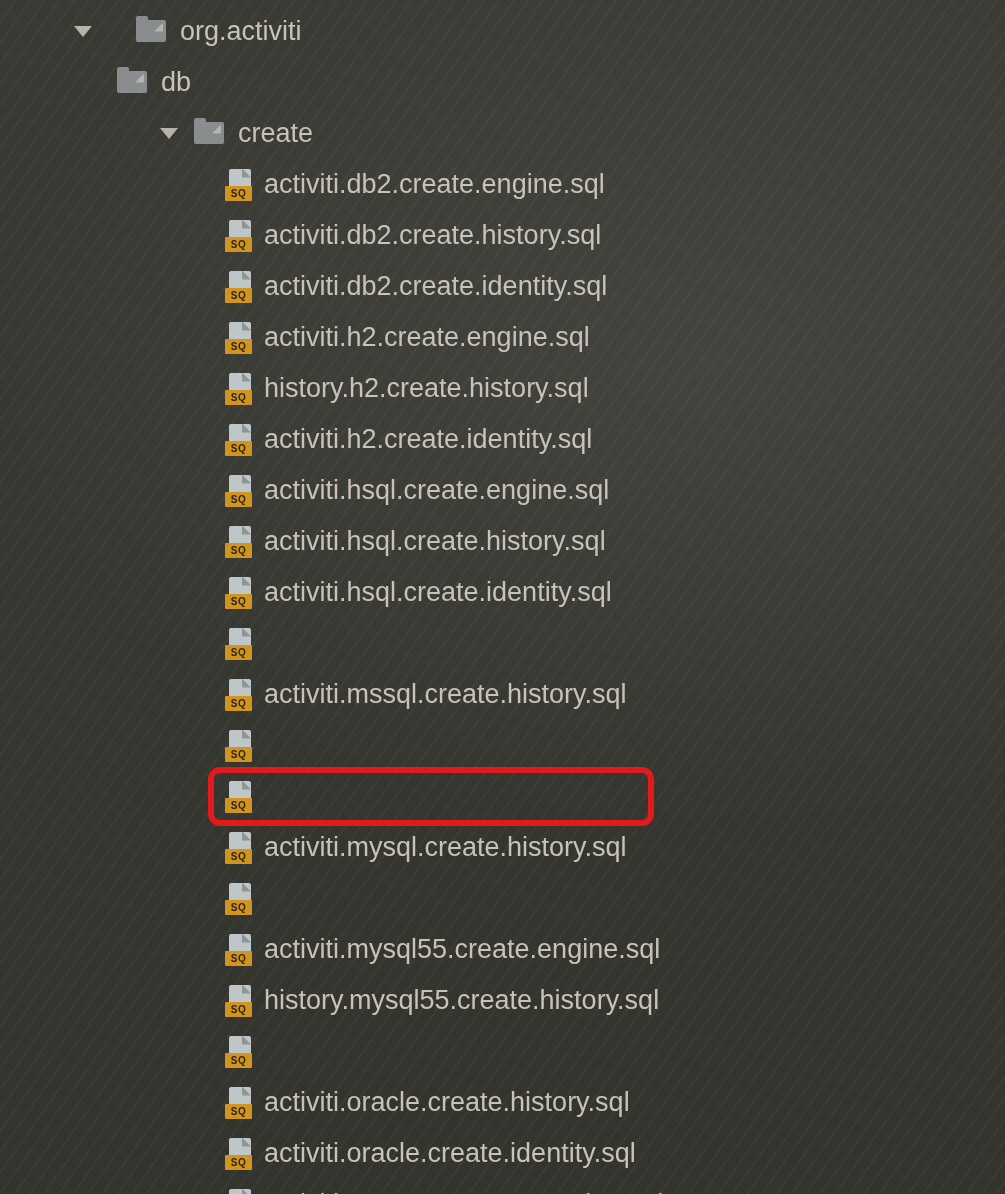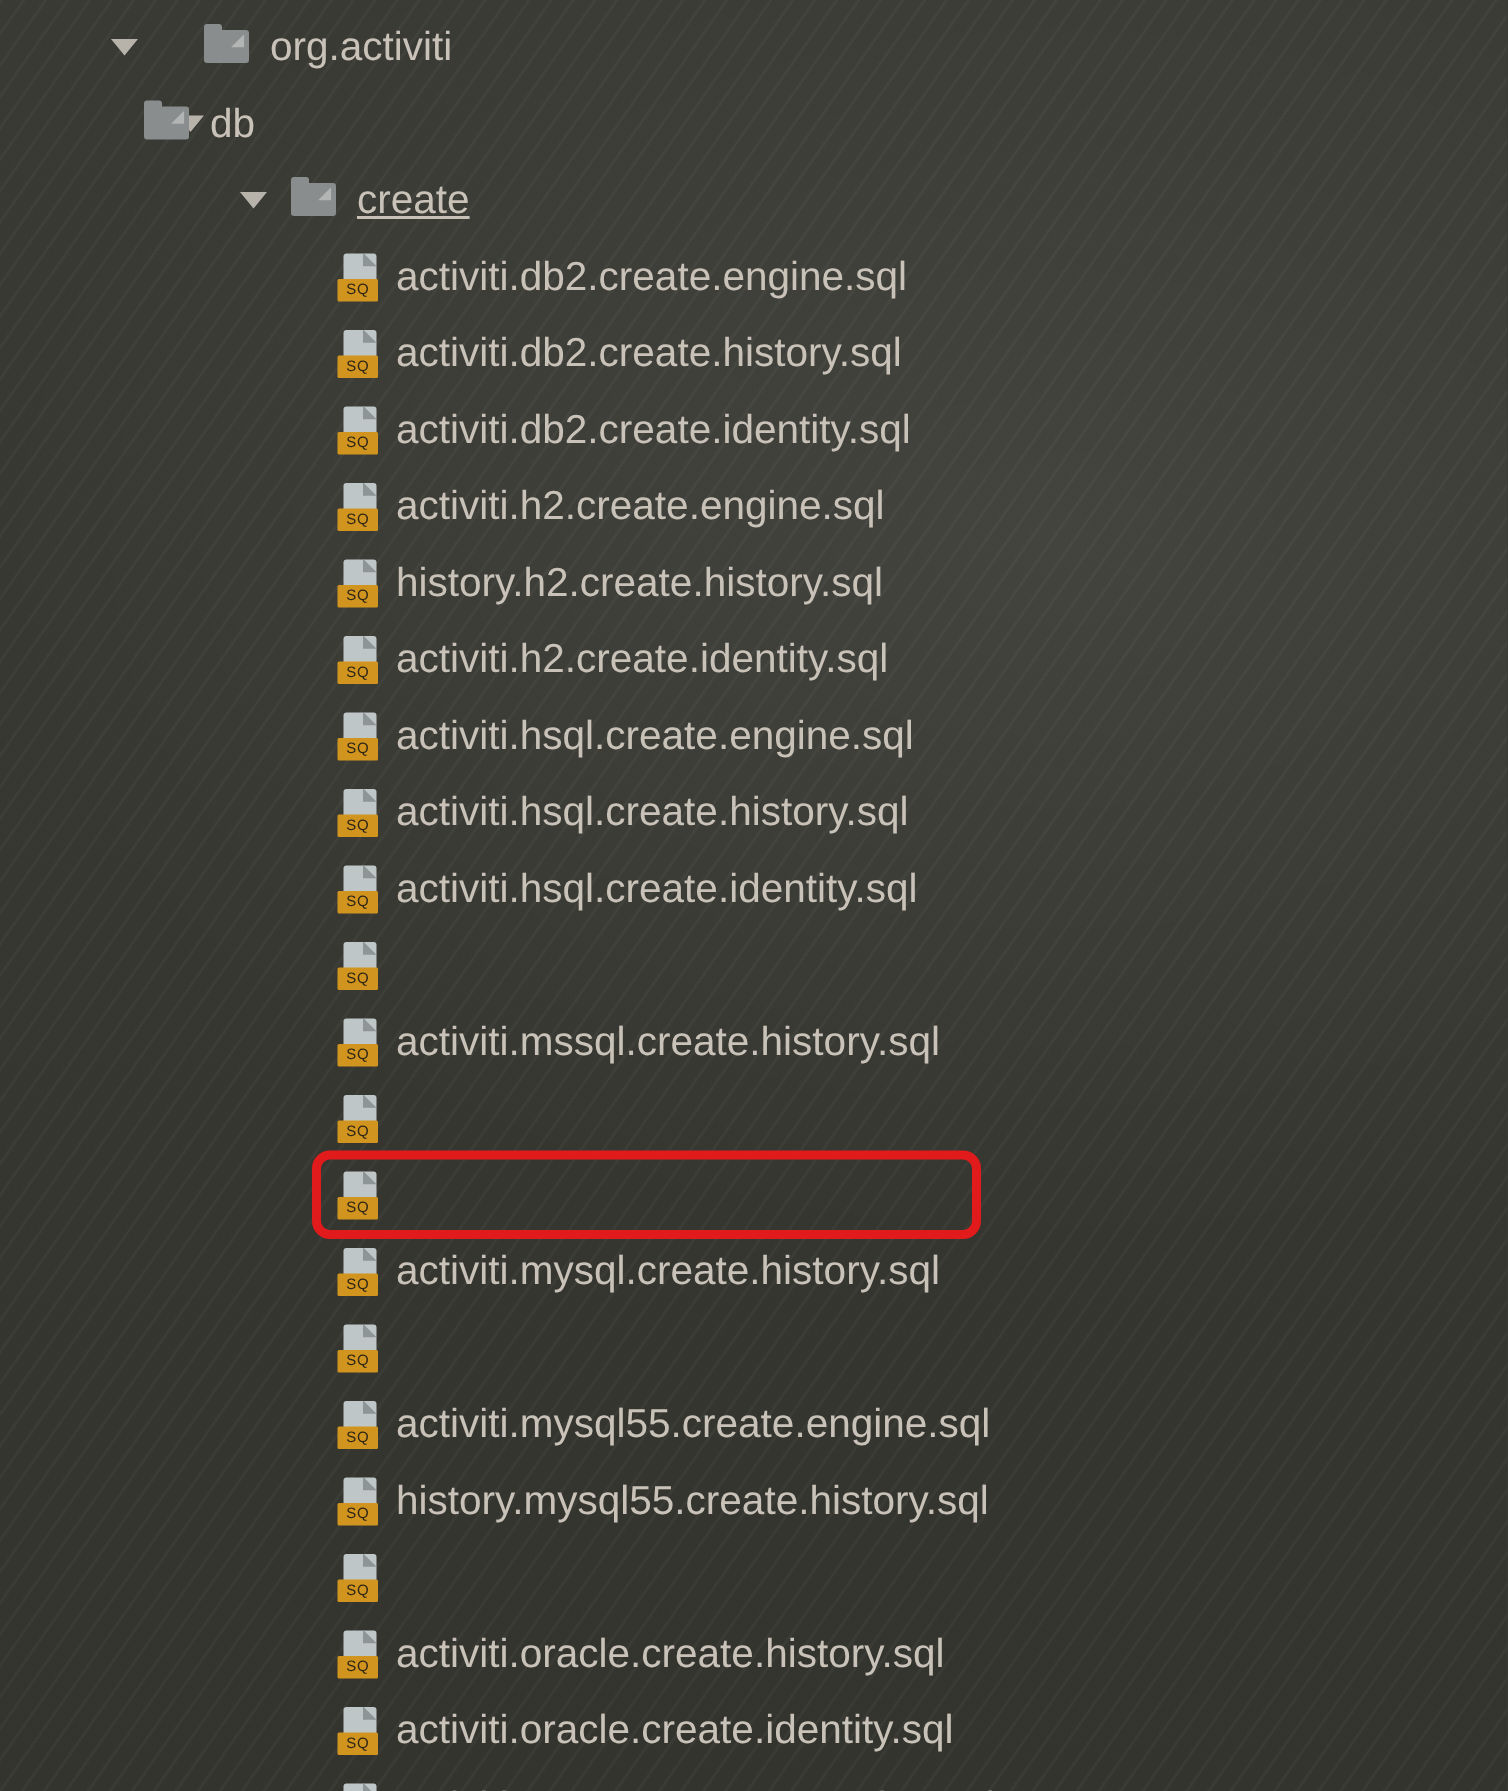--- a/index.html
+++ b/index.html
@@ -35,22 +35,22 @@
 
   .row {
     display: flex;
     align-items: center;
     height: 51px;
     white-space: nowrap;
     position: relative;
   }
 
   .row.depth-0 { padding-left: 100px; }
-  .row.depth-1 { padding-left: 60px; }
-  .row.depth-2 { padding-left: 158px; text-decoration: underline; }
+  .row.depth-1 { padding-left: 81px; }
+  .row.depth-2 { padding-left: 158px; }
   .row.depth-3 { padding-left: 225px; }
 
   
   .arrow {
     position: absolute;
     width: 0;
     height: 0;
     border-left: 9px solid transparent;
     border-right: 9px solid transparent;
     border-top: 11px solid #b7b3ab;
@@ -122,21 +122,21 @@
     background: #8e9597;
     clip-path: polygon(0 0, 100% 100%, 0 100%);
   }
   .sql-icon .tag {
     position: absolute;
     left: 0; bottom: 0;
     width: 27px; height: 15px;
     background: #d1951f;
     color: #2d2516;
     font-size: 10px;
-    font-weight: 400;
+    font-weight: 700;
     font-family: Arial, sans-serif;
     letter-spacing: 0.5px;
     display: flex;
     align-items: center;
     justify-content: center;
     border-radius: 1px;
   }
 
   .label {
     color: #c9c2b8;

